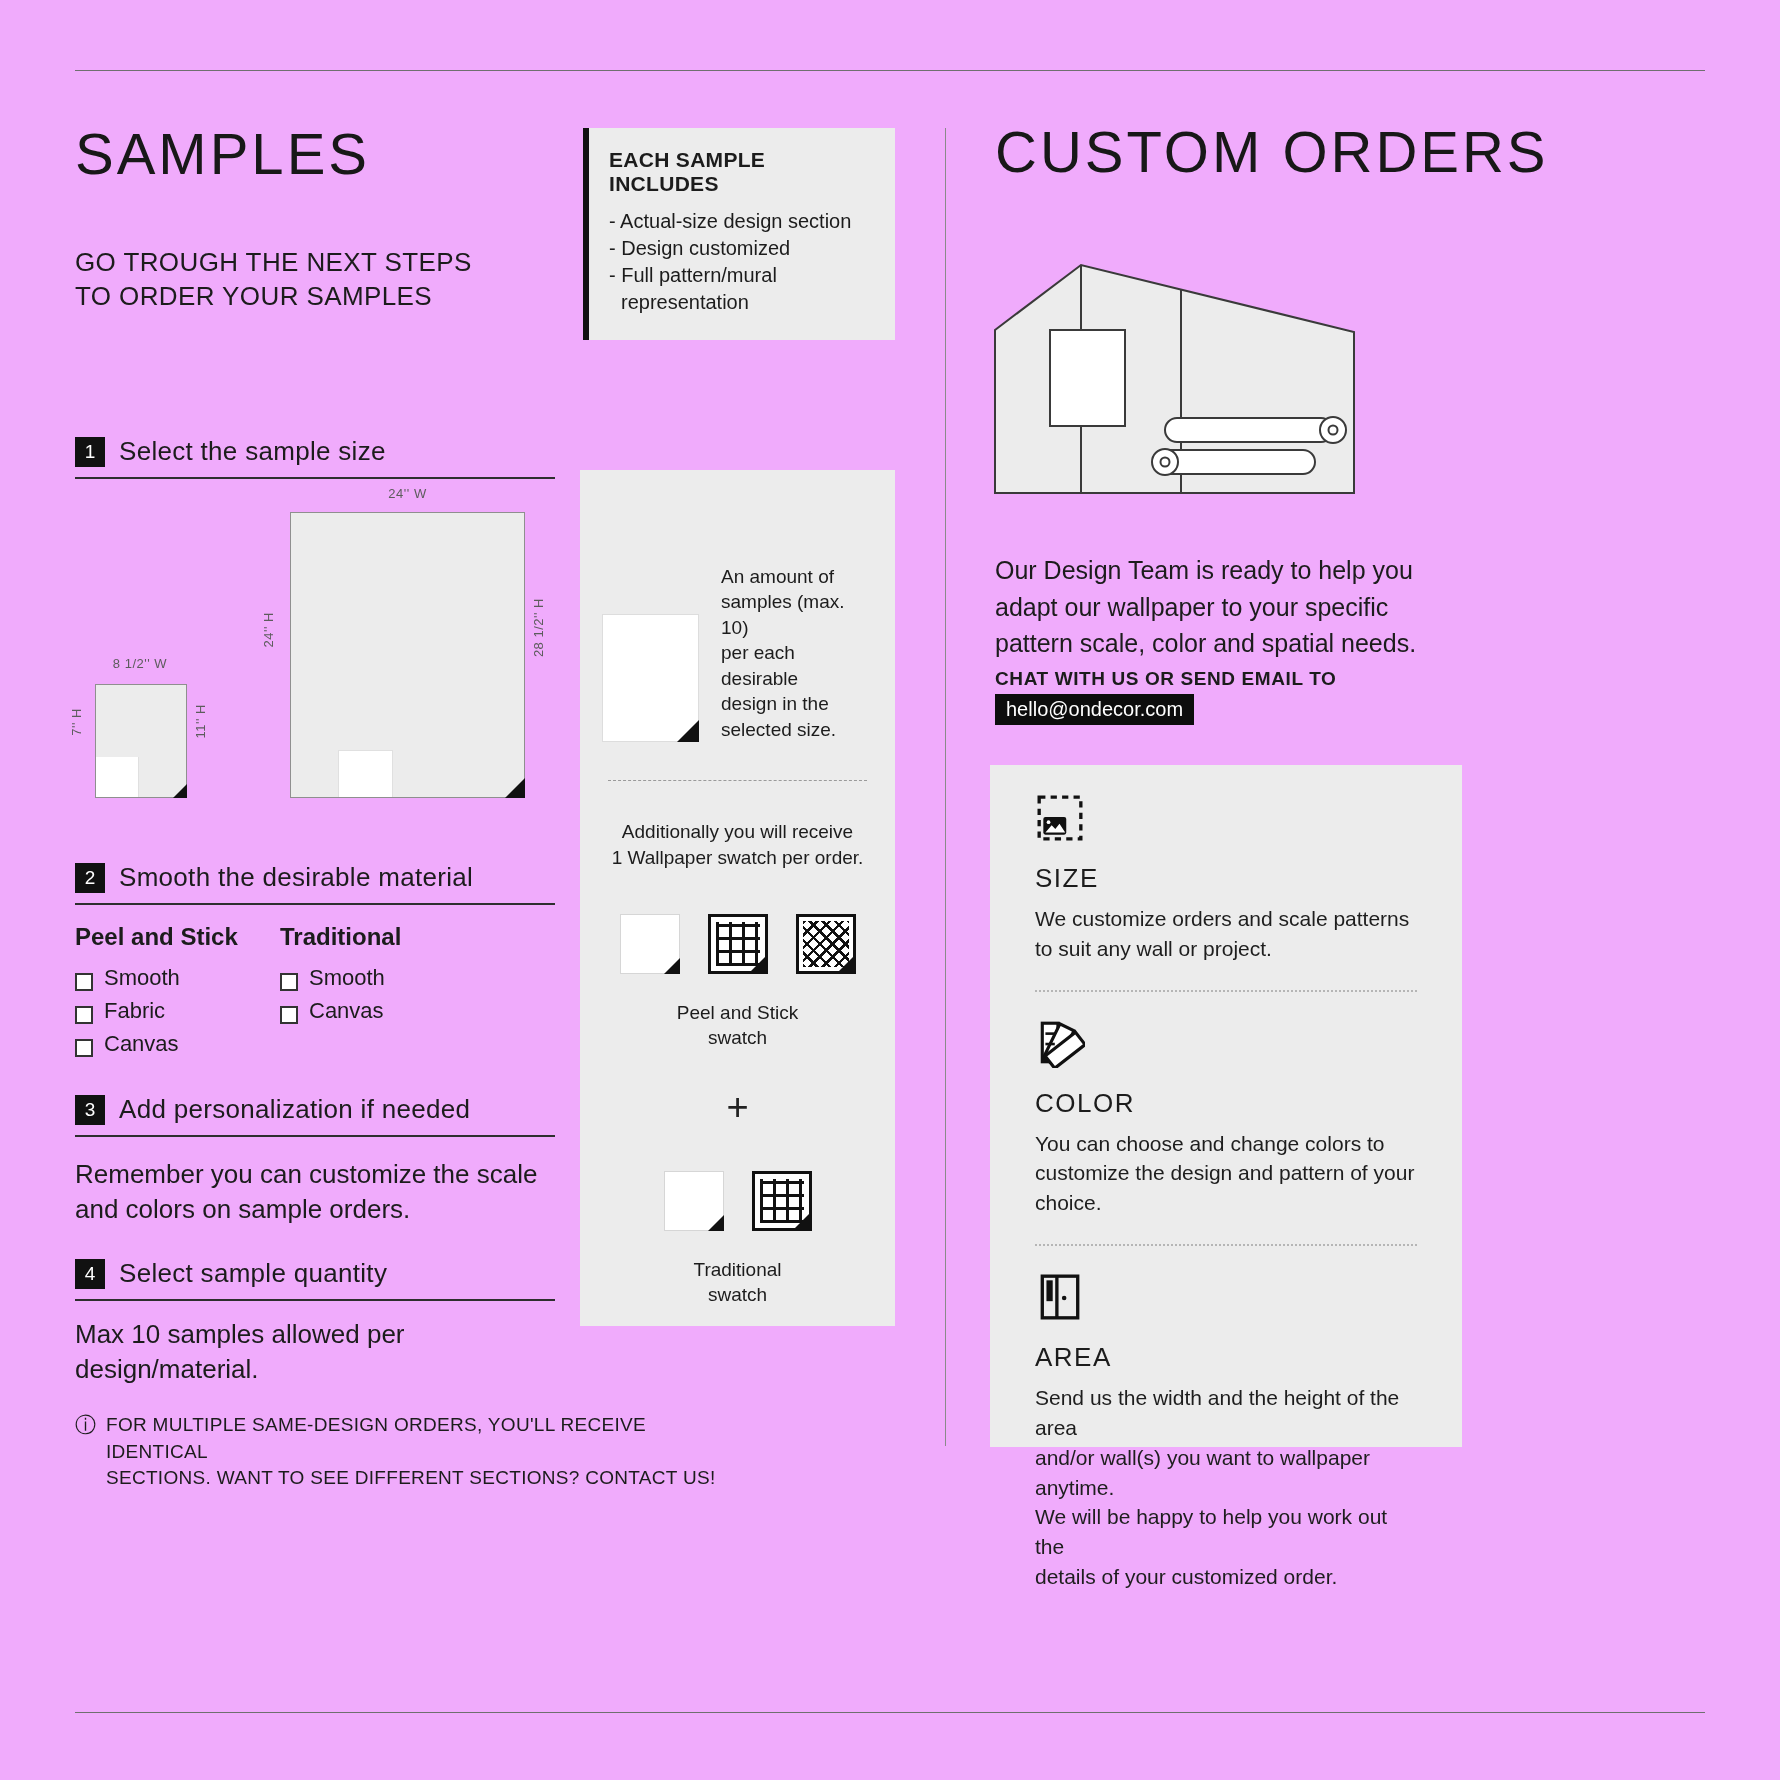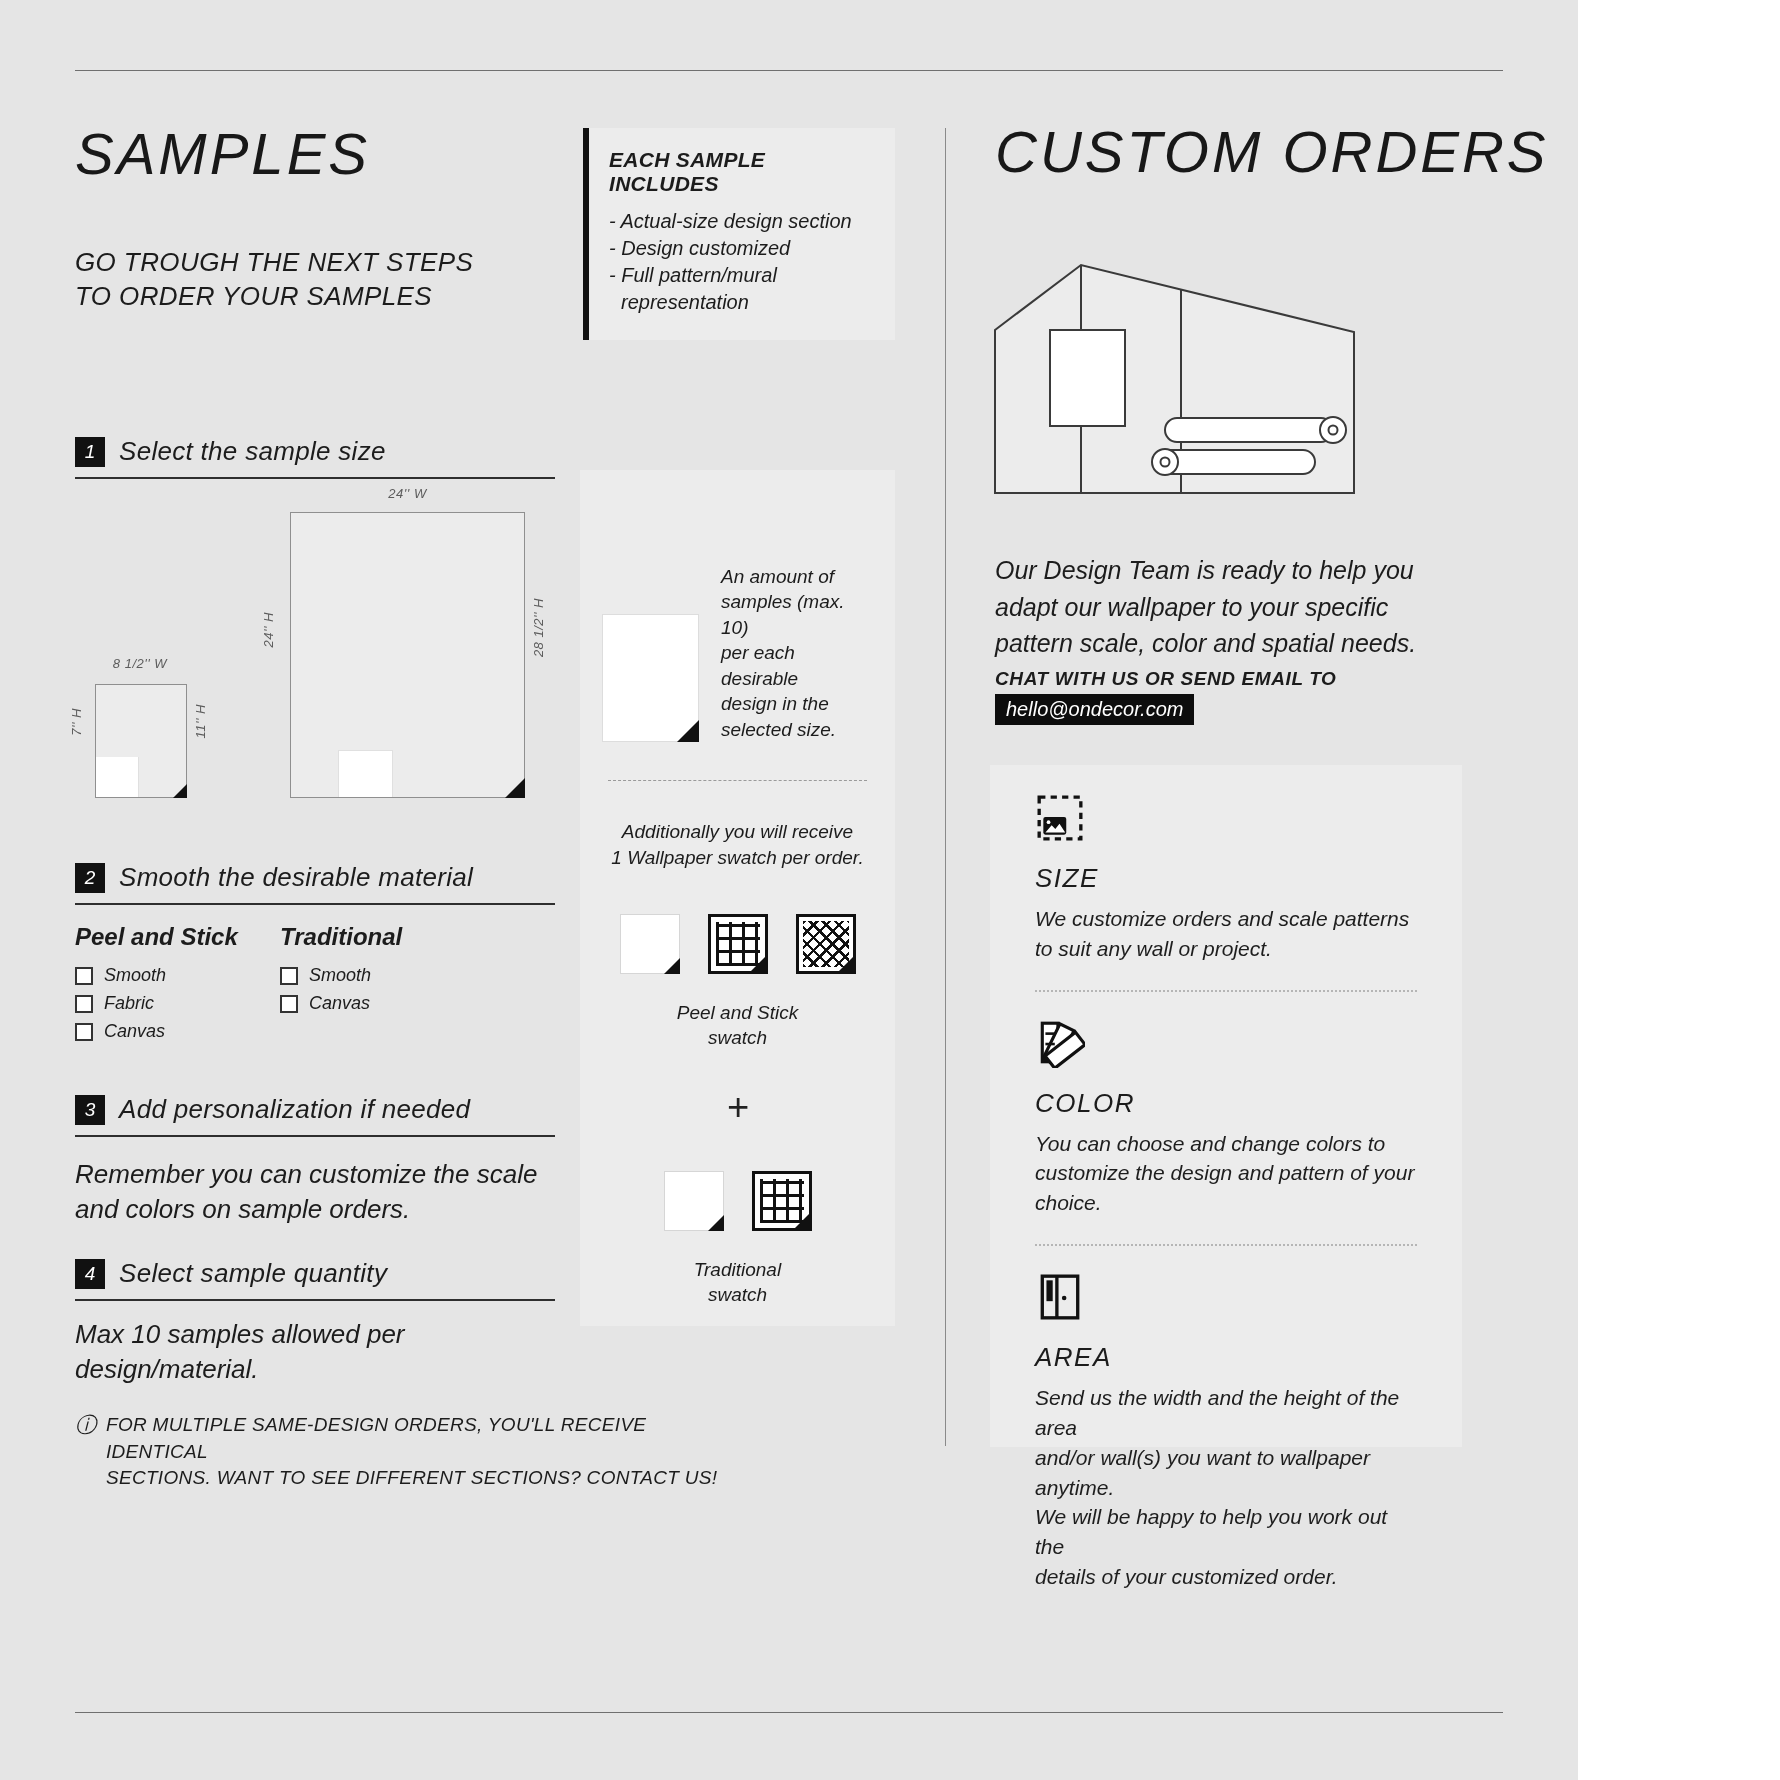--- a/index.html
+++ b/index.html
@@ -1,18 +1,18 @@
 <!DOCTYPE html>
 <html><head>
 <meta charset="utf-8">
 <style>
   html,body { margin:0; padding:0; background:#fff; }
   .canvas {
-    position:relative; width:1578px; height:1780px; background:#e5e5e5;
-    font-family:"Liberation Sans", sans-serif; color:#1c1c1c; overflow:hidden;font-style:italic;
+    position:relative; width:1780px; height:1780px; background:#f0abfc;
+    font-family:"Liberation Sans", sans-serif; color:#1c1c1c; overflow:hidden;
   }
   .prel { white-space:pre-line; }
 
   .rule { position:absolute; left:75px; right:75px; border-top:1px solid #6f6f6f; }
   #rule-top { top:70px; }
   #rule-bottom { top:1712px; }
   #divider-v { position:absolute; left:945px; top:128px; height:1318px; border-left:1px solid #8a8a8a; }
 
   .big-title { position:absolute; font-size:58px; letter-spacing:3px; font-weight:500; color:#181818; }
   #samples-title { left:75px; top:120px; }
@@ -49,21 +49,21 @@
   .f14 { border-width:0 0 14px 14px; border-color:transparent transparent #111 transparent; }
   .f22 { border-width:0 0 22px 22px; border-color:transparent transparent #111 transparent; }
   .f16 { border-width:0 0 16px 16px; border-color:transparent transparent #111 transparent; }
   .dim-top-lg { position:absolute; left:215px; top:0; width:235px; text-align:center; }
   .dim-top-sm { position:absolute; left:8px; top:170px; width:114px; text-align:center; }
 
   
   .mat-row { display:flex; margin-top:18px; }
   .mat-col { width:205px; }
   .mat-title { font-size:24px; font-weight:bold; margin-bottom:14px; }
-  .opt { display:flex; align-items:center; gap:11px; margin-bottom:7px; font-size:18px; cursor:default; }
+  .opt { display:flex; align-items:flex-end; gap:11px; margin-bottom:7px; font-size:22px; cursor:default; }
   .cb { width:14px; height:14px; border:2px solid #333; display:inline-block; flex:none; background:#fff; }
 
   
   #footnote { position:absolute; left:75px; top:1412px; width:660px; display:flex; gap:10px; align-items:flex-start; }
   .info-glyph { font-size:21px; line-height:1.2; }
   .footnote-text { font-size:19px; line-height:1.4; letter-spacing:0.3px; }
 
   
   #receive { position:absolute; left:580px; top:470px; width:315px; height:856px; background:#ececec; box-sizing:border-box; }
   .receive-header { background:#0d0d0d; color:#fff; height:57px; display:flex; align-items:center; padding-left:28px; font-size:24px; letter-spacing:2px; }

